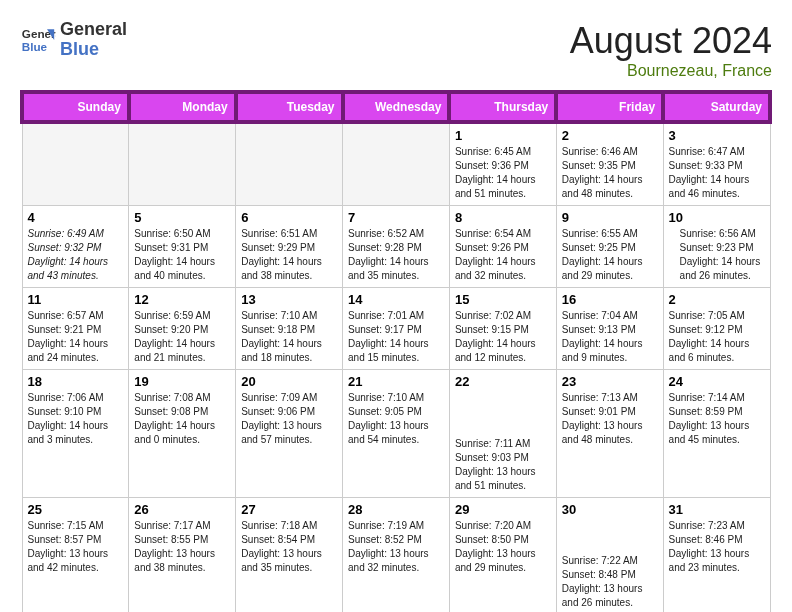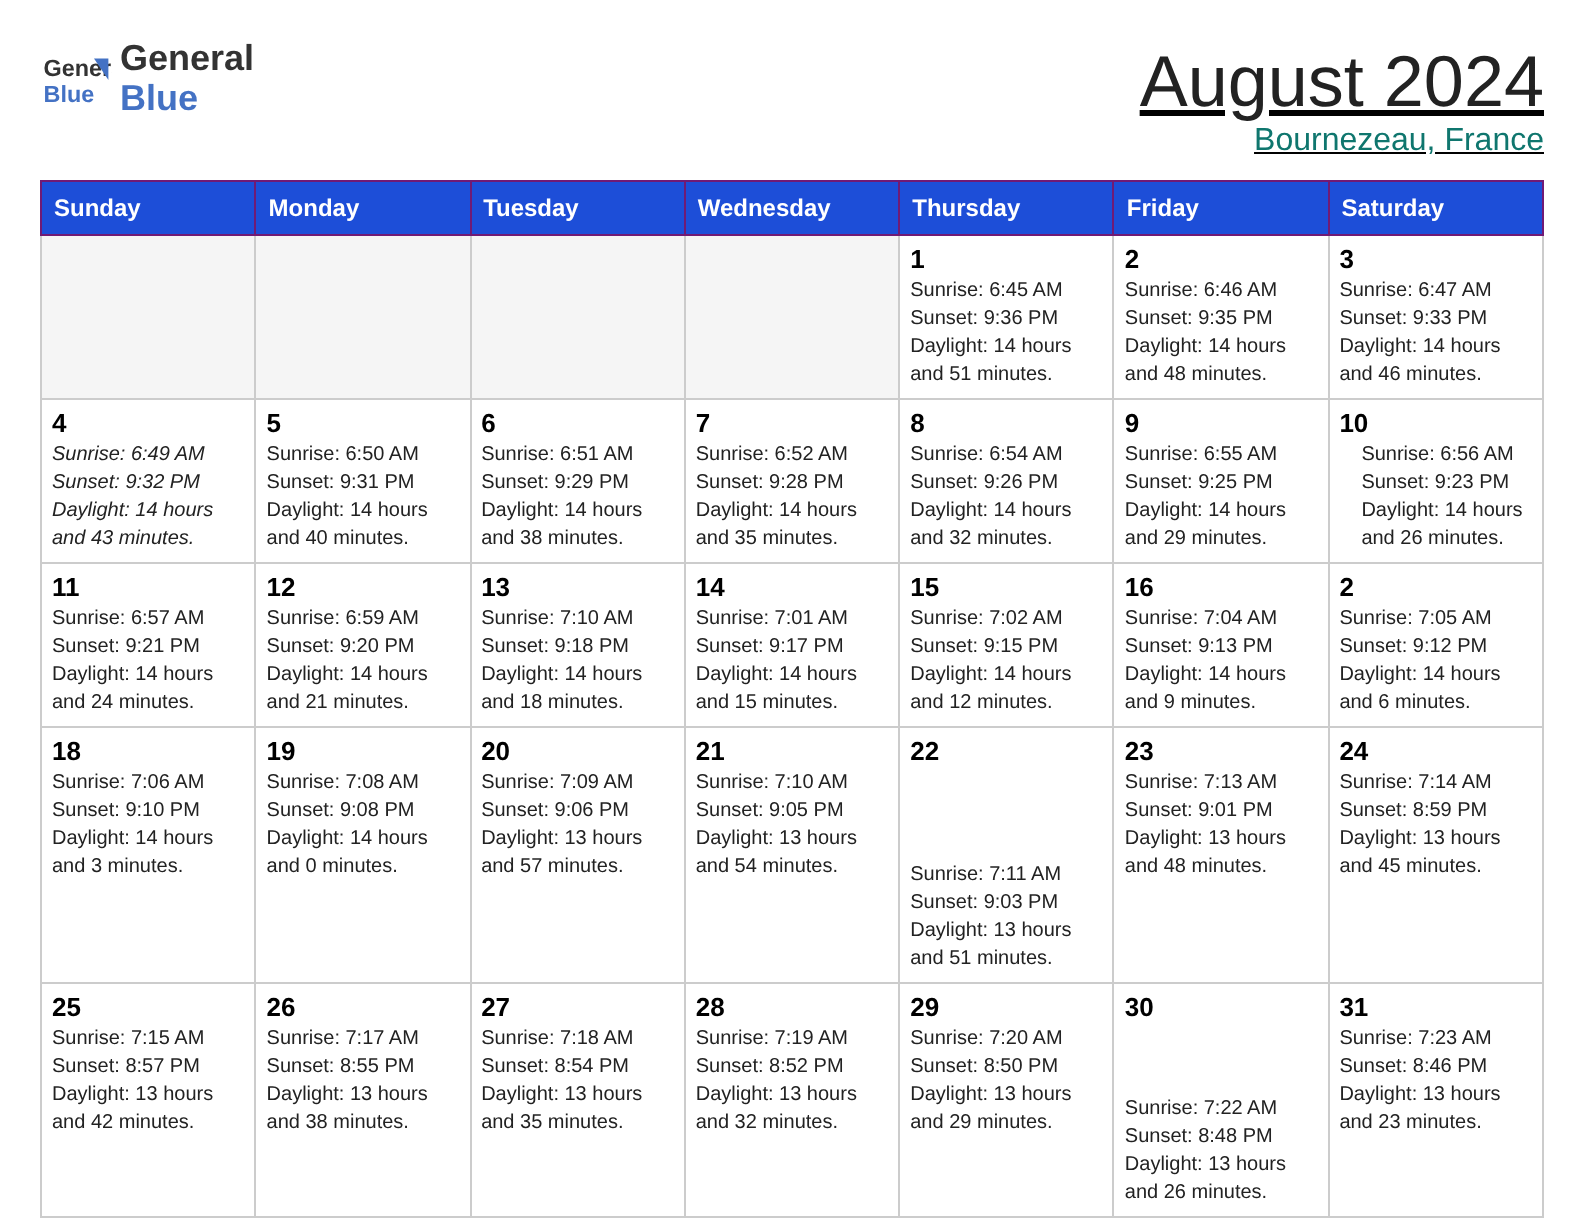--- a/index.html
+++ b/index.html
@@ -27,44 +27,43 @@
       color: #333;
       line-height: 1.1;
     }
     .logo-text span { display: block; }
     .logo-icon {
       width: 36px;
       height: 36px;
     }
     .title-block {
       text-align: right;
-      text-decoration: underline;
     }
     .month-year {
       font-size: 36px;
       font-weight: normal;
       color: #222;
     }
     .location {
       font-size: 16px;
-      color: #0f766e;
+      color: #4d7c0f;
     }
     table {
       width: 100%;
       border-collapse: collapse;
       font-size: 11px;
     }
     thead th {
-      background-color: #1d4ed8;
+      background-color: #d946ef;
       color: #fff;
-      text-align: left;
+      text-align: right;
       padding: 6px 6px;
       font-size: 12px;
       font-weight: bold;
-      border: 1px solid #701a75;
+      border: 4px solid #701a75;
     }
     tbody td {
       border: 1px solid #ccc;
       vertical-align: top;
       padding: 4px 5px;
       width: 107px;
       min-height: 80px;
       background: #fff;
     }
     tbody tr:nth-child(odd) td {

